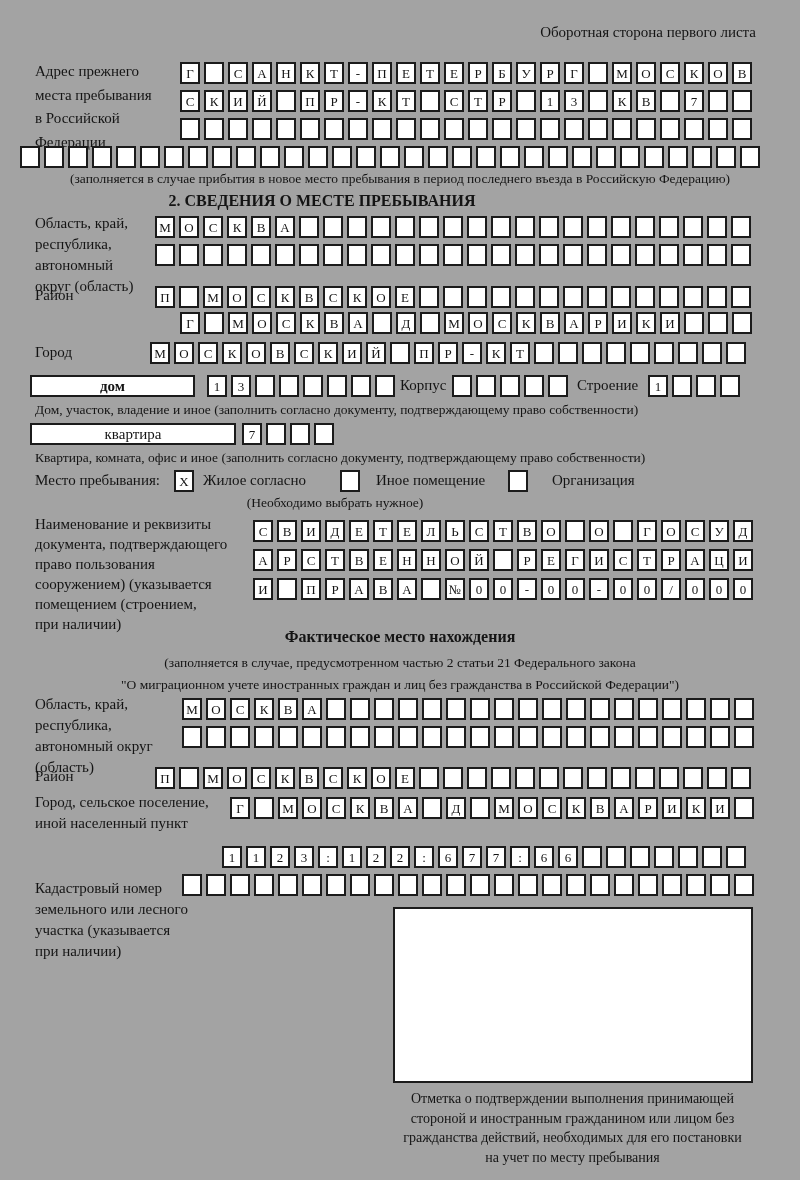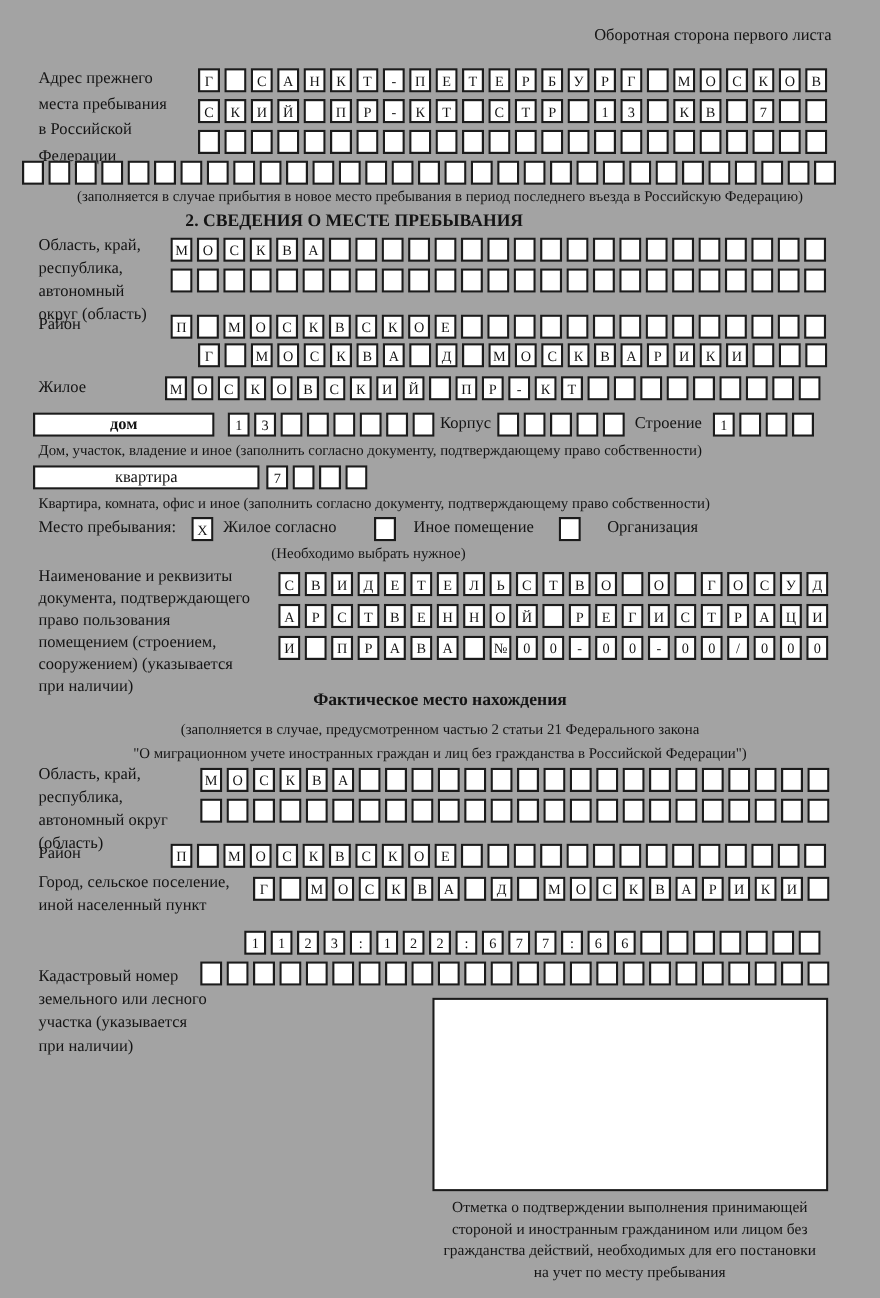--- a/index.html
+++ b/index.html
@@ -256,21 +256,21 @@
       <span class="cell">А</span>
       <span class="cell">Р</span>
       <span class="cell">И</span>
       <span class="cell">К</span>
       <span class="cell">И</span>
       <span class="cell"></span>
       <span class="cell"></span>
       <span class="cell"></span>
     </div>
 
-  <div class="abs lbl" style="left:35px;top:342px;">Жилое</div>
+  <div class="abs lbl" style="left:35px;top:342px;">Город</div>
   <div class="abs cells" style="left:150px;top:342px;">
       <span class="cell">М</span>
       <span class="cell">О</span>
       <span class="cell">С</span>
       <span class="cell">К</span>
       <span class="cell">О</span>
       <span class="cell">В</span>
       <span class="cell">С</span>
       <span class="cell">К</span>
       <span class="cell">И</span>
@@ -335,22 +335,22 @@
   <div class="abs cell" style="left:340px;top:470px;"></div>
   <div class="abs lbl" style="left:376px;top:470px;">Иное помещение</div>
   <div class="abs cell" style="left:508px;top:470px;"></div>
   <div class="abs lbl" style="left:552px;top:470px;">Организация</div>
   <div class="abs cap ctr" style="left:110px;top:495px;width:450px;">(Необходимо выбрать нужное)</div>
 
   <div class="abs lbl" style="left:35px;top:514px;line-height:20px;">
     <div>Наименование и реквизиты</div>
     <div>документа, подтверждающего</div>
     <div>право пользования</div>
+    <div>сооружением) (указывается</div>
     <div>помещением (строением,</div>
-    <div>сооружением) (указывается</div>
     <div>при наличии)</div>
   </div>
   <div class="abs cells" style="left:253px;top:520px;">
       <span class="cell">С</span>
       <span class="cell">В</span>
       <span class="cell">И</span>
       <span class="cell">Д</span>
       <span class="cell">Е</span>
       <span class="cell">Т</span>
       <span class="cell">Е</span>

